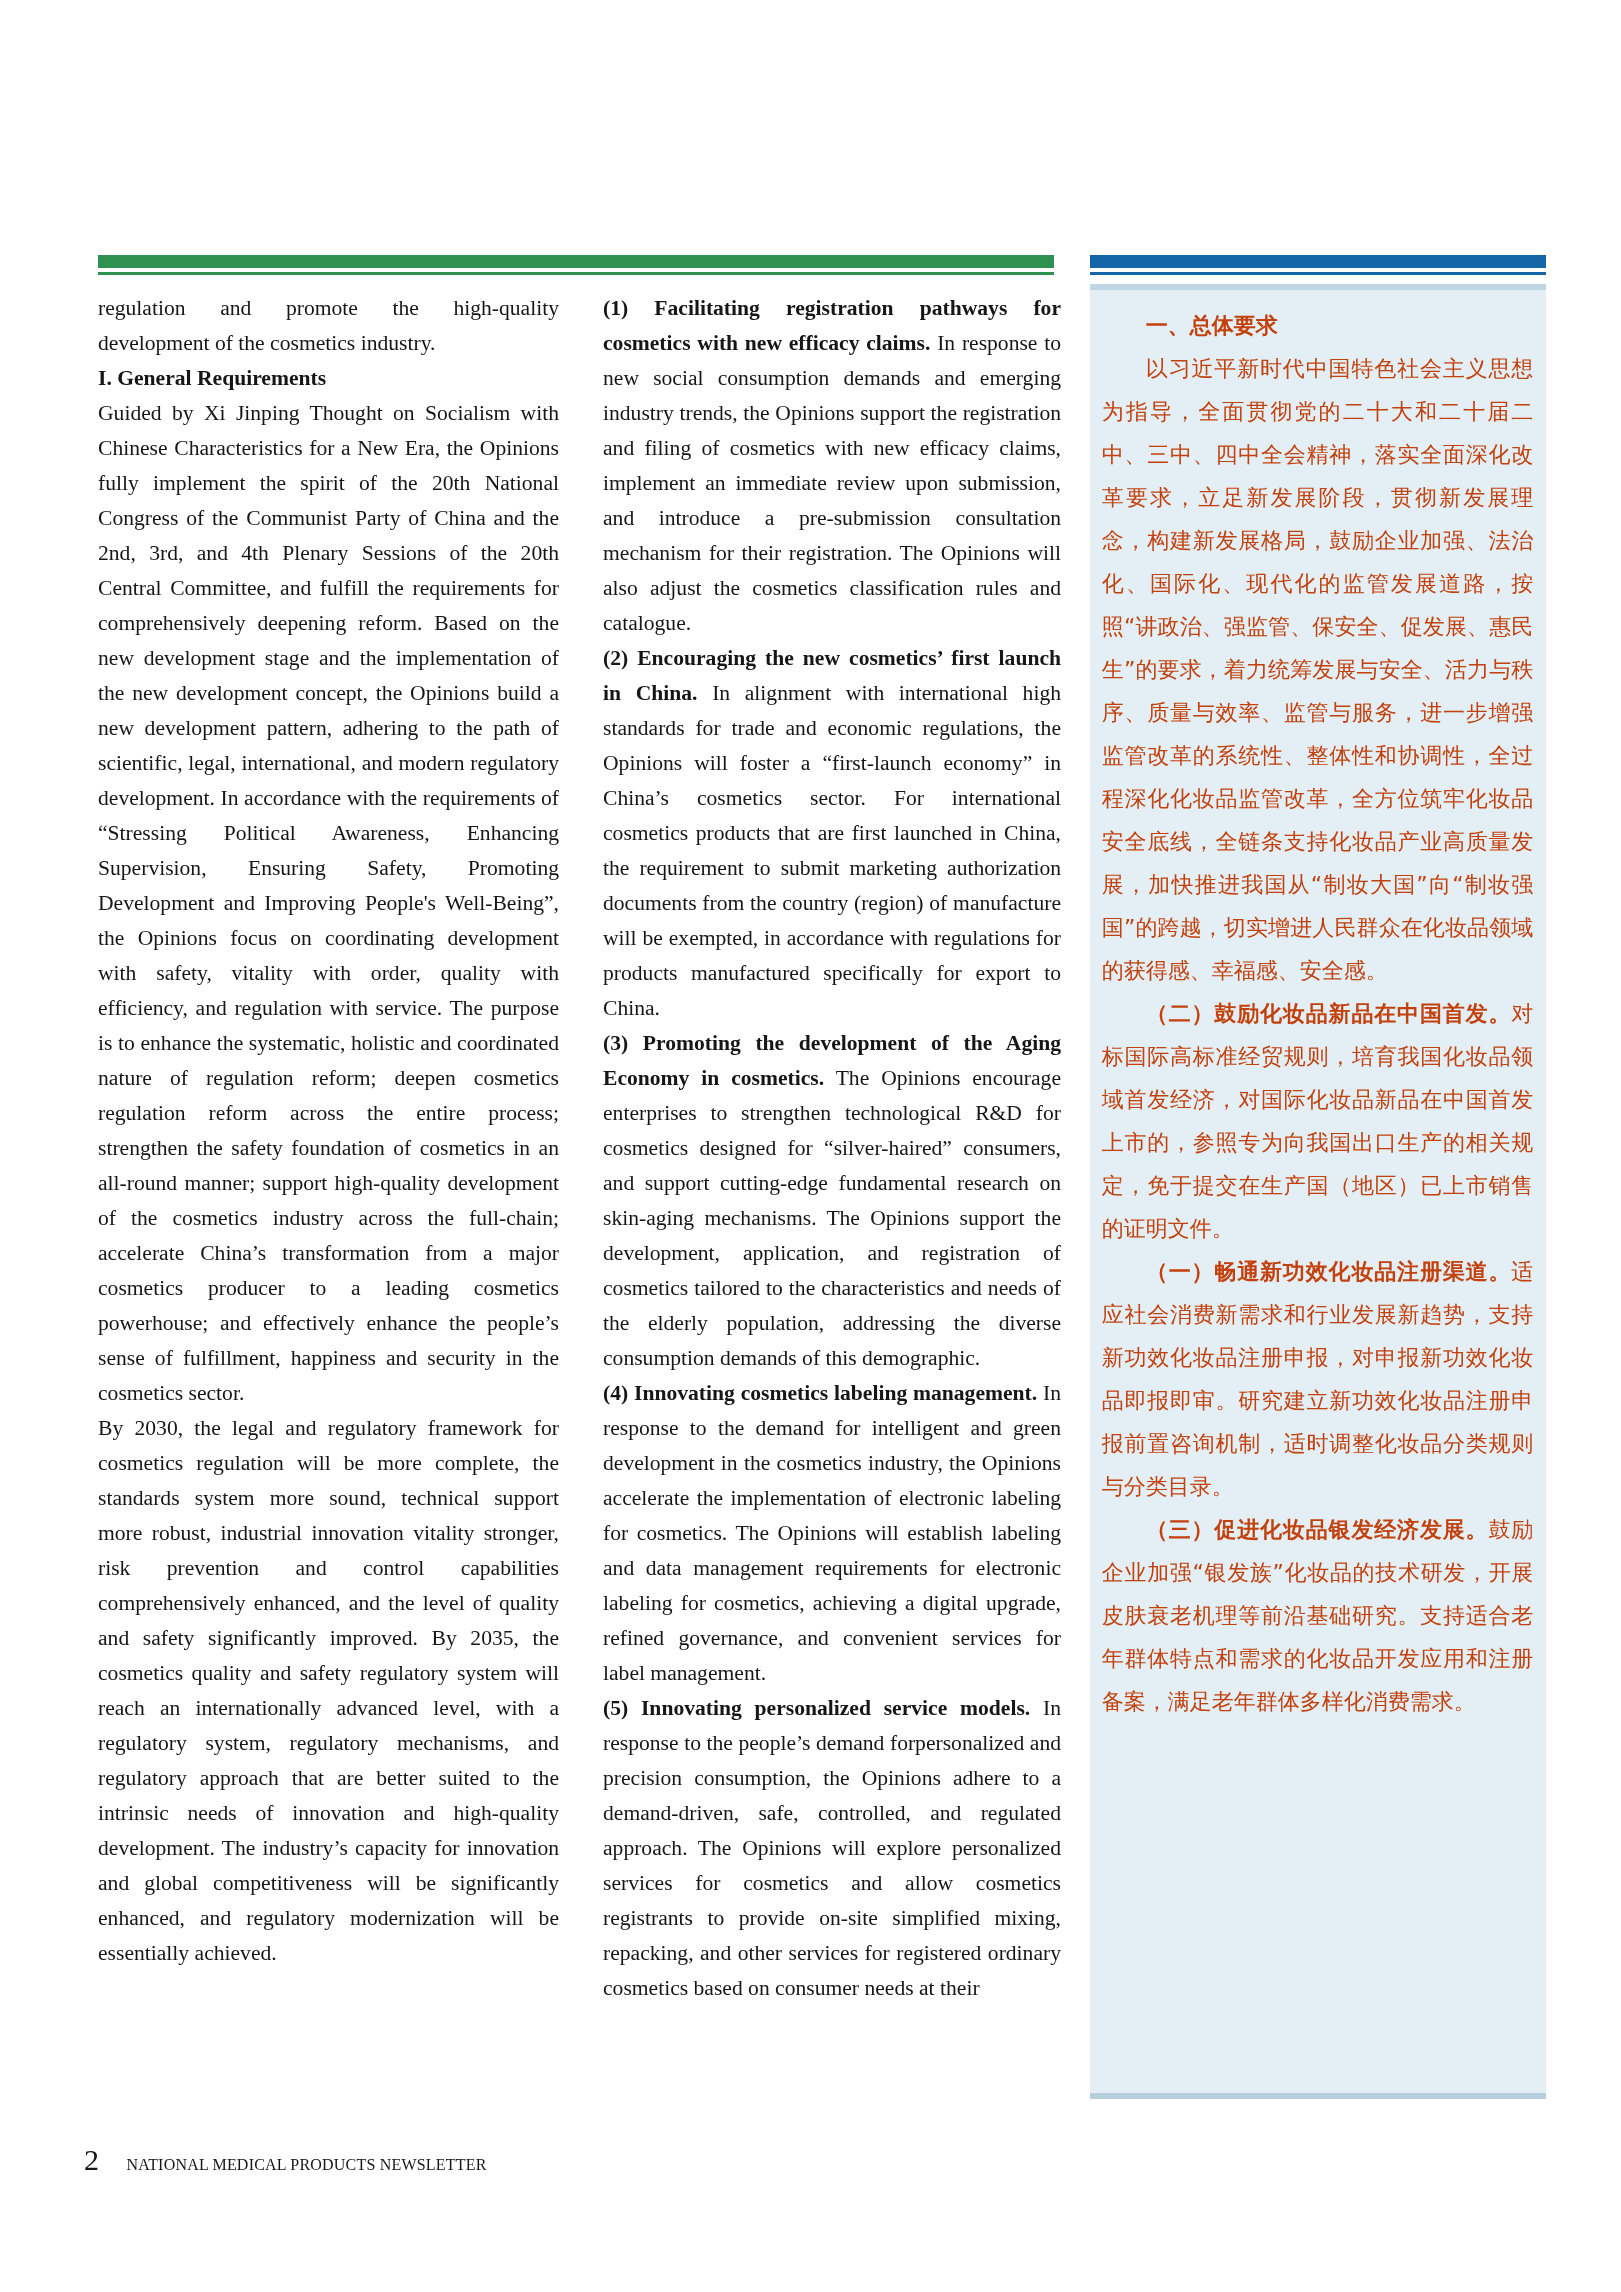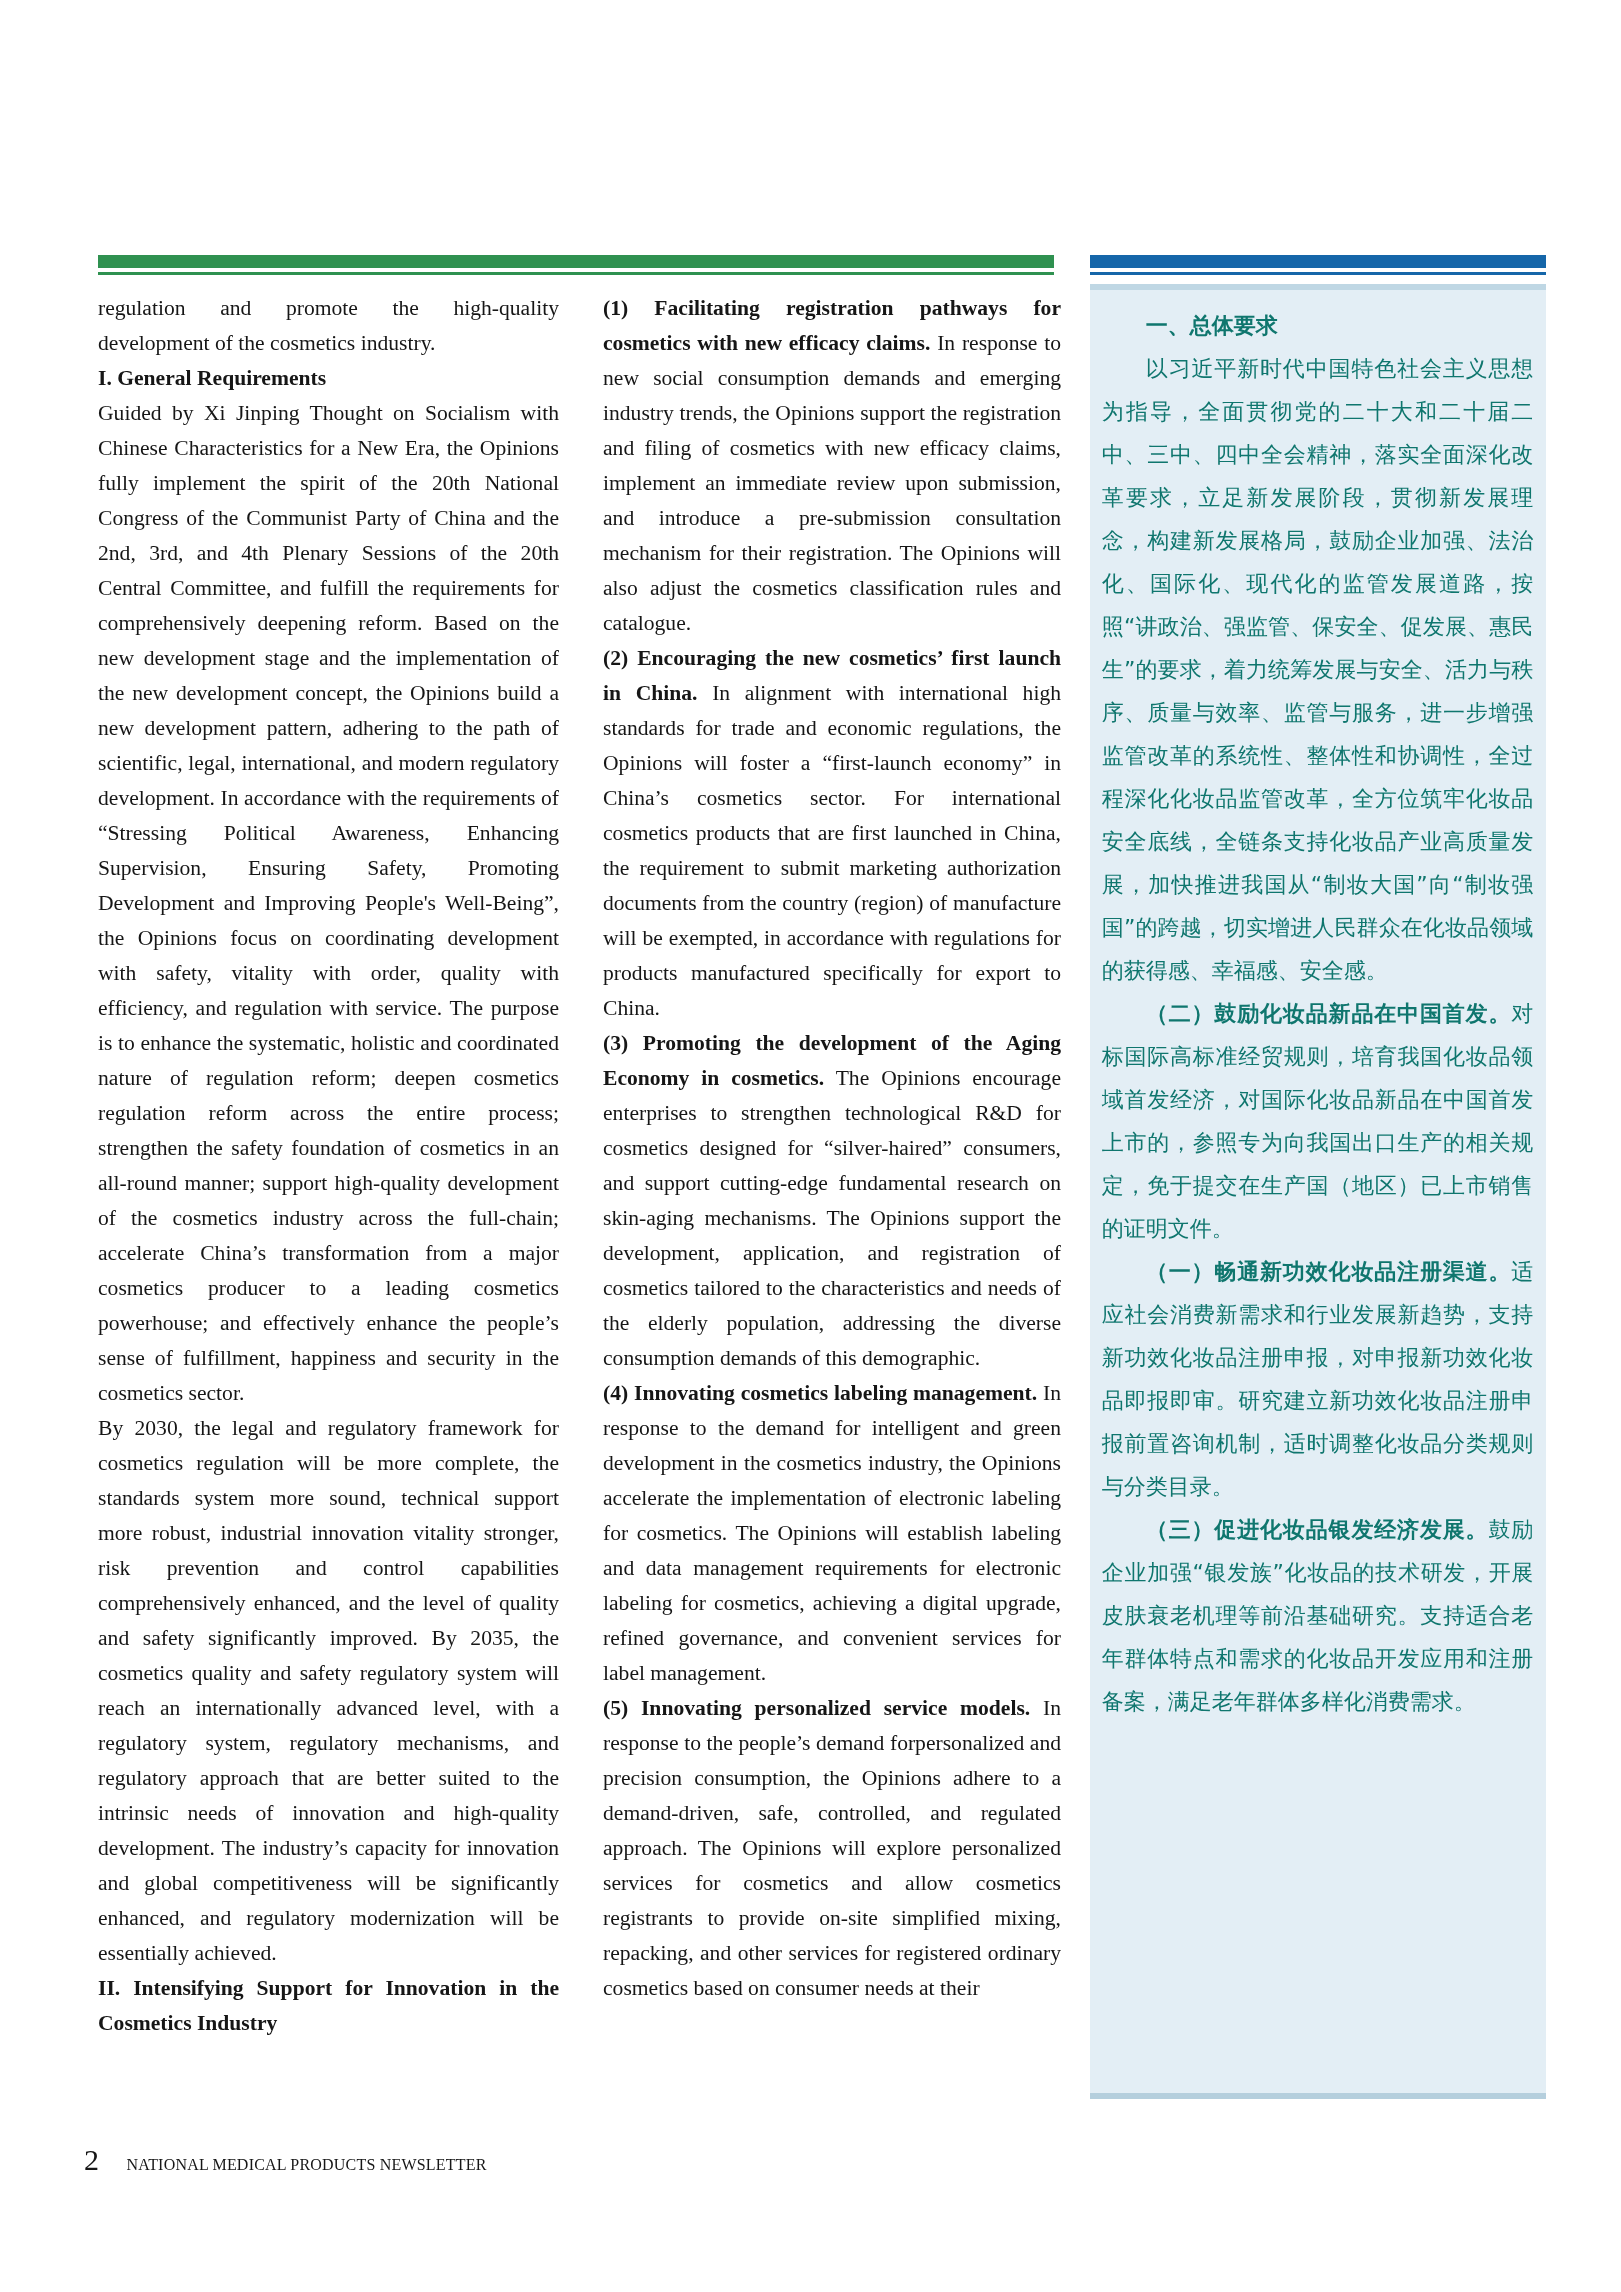--- a/index.html
+++ b/index.html
@@ -24,21 +24,21 @@
   .col p{margin:0;padding:0;}
   .b{font-weight:bold;}
   .i{}
 
   
   .panel{position:absolute;left:1090px;top:284px;width:456px;height:1815px;
          background:#e3eef5;font-family:"DejaVu Sans","Liberation Sans",sans-serif;}
   .panel-strip{height:5.9px;background:#bfd7e4;}
   .panel-strip.bottom{position:absolute;bottom:0;left:0;right:0;background:#b5cfdd;}
   .panel-body{padding:13.7px 12.7px 0 11.8px;height:1774px;overflow:hidden;
-              font-size:22px;line-height:43px;text-align:justify;color:#0f766e;}
+              font-size:22px;line-height:43px;text-align:justify;color:#c2410c;}
   .panel-body p{margin:0;padding:0;}
   .cn-heading{text-indent:2em;font-weight:bold;}
   .cn-para,.cn-item{text-indent:2em;}
 
   
   .footer{position:absolute;left:84px;top:2143px;display:flex;align-items:baseline;}
   .footer .num{font-size:30px;font-family:"Liberation Serif",serif;}
   .footer .pub{font-size:16px;margin-left:27.4px;letter-spacing:0.2px;text-align:center;}
 </style>
 </head>
@@ -56,21 +56,20 @@
     <div class="thick"></div>
     <div class="gap"></div>
     <div class="thin"></div>
   </div>
 
   <div class="col col-left">
       <p class="en-para"><span>regulation and promote the high-quality development of the cosmetics industry.</span></p>
       <p class="en-heading"><span class="b">I. General Requirements</span></p>
       <p class="en-para"><span>Guided by Xi Jinping Thought on Socialism with Chinese Characteristics for a New Era, the Opinions fully implement the spirit of the 20th National Congress of the Communist Party of China and the 2nd, 3rd, and 4th Plenary Sessions of the 20th Central Committee, and fulfill the requirements for comprehensively deepening reform. Based on the new development stage and the implementation of the new development concept, the </span><span class="i">Opinions</span><span> build a new development pattern, adhering to the path of scientific, legal, international, and modern regulatory development. In accordance with the requirements of “Stressing Political Awareness, Enhancing Supervision, Ensuring Safety, Promoting Development and Improving People's Well-Being”, the </span><span class="i">Opinions</span><span> focus on coordinating development with safety, vitality with order, quality with efficiency, and regulation with service. The purpose is to enhance the systematic, holistic and coordinated nature of regulation reform; deepen cosmetics regulation reform across the entire process; strengthen the safety foundation of cosmetics in an all-round manner; support high-quality development of the cosmetics industry across the full-chain; accelerate China’s transformation from a major cosmetics producer to a leading cosmetics powerhouse; and effectively enhance the people’s sense of fulfillment, happiness and security in the cosmetics sector.</span></p>
       <p class="en-para"><span>By 2030, the legal and regulatory framework for cosmetics regulation will be more complete, the standards system more sound, technical support more robust, industrial innovation vitality stronger, risk prevention and control capabilities comprehensively enhanced, and the level of quality and safety significantly improved. By 2035, the cosmetics quality and safety regulatory system will reach an internationally advanced level, with a regulatory system, regulatory mechanisms, and regulatory approach that are better suited to the intrinsic needs of innovation and high-quality development. The industry’s capacity for innovation and global competitiveness will be significantly enhanced, and regulatory modernization will be essentially achieved.</span></p>
-      <p class="en-heading"><span class="b">II. Intensifying Support for Innovation in the Cosmetics Industry</span></p>
     </div>
 
   <div class="col col-middle">
       <p class="en-para"><span class="b">(1) Facilitating registration pathways for cosmetics with new efficacy claims.</span><span> In response to new social consumption demands and emerging industry trends, the Opinions support the registration and filing of cosmetics with new efficacy claims, implement an immediate review upon submission, and introduce a pre-submission consultation mechanism for their registration. The Opinions will also adjust the cosmetics classification rules and catalogue.</span></p>
       <p class="en-para"><span class="b">(2) Encouraging the new cosmetics’ first launch in China.</span><span> In alignment with international high standards for trade and economic regulations, the </span><span class="i">Opinions</span><span> will foster a “first-launch economy” in China’s cosmetics sector. For international cosmetics products that are first launched in China, the requirement to submit marketing authorization documents from the country (region) of manufacture will be exempted, in accordance with regulations for products manufactured specifically for export to China.</span></p>
       <p class="en-para"><span class="b">(3) Promoting the development of the Aging Economy in cosmetics.</span><span> The </span><span class="i">Opinions</span><span> encourage enterprises to strengthen technological R&amp;D for cosmetics designed for “silver-haired” consumers, and support cutting-edge fundamental research on skin-aging mechanisms. The </span><span class="i">Opinions</span><span> support the development, application, and registration of cosmetics tailored to the characteristics and needs of the elderly population, addressing the diverse consumption demands of this demographic.</span></p>
       <p class="en-para"><span class="b">(4) Innovating cosmetics labeling management.</span><span> In response to the demand for intelligent and green development in the cosmetics industry, the </span><span class="i">Opinions</span><span> accelerate the implementation of electronic labeling for cosmetics. The </span><span class="i">Opinions</span><span> will establish labeling and data management requirements for electronic labeling for cosmetics, achieving a digital upgrade, refined governance, and convenient services for label management.</span></p>
       <p class="en-para"><span class="b">(5) Innovating personalized service models.</span><span> In response to the people’s demand forpersonalized and precision consumption, the </span><span class="i">Opinions</span><span> adhere to a demand-driven, safe, controlled, and regulated approach. The </span><span class="i">Opinions</span><span> will explore personalized services for cosmetics and allow cosmetics registrants to provide on-site simplified mixing, repacking, and other services for registered ordinary cosmetics based on consumer needs at their</span></p>
     </div>
 

